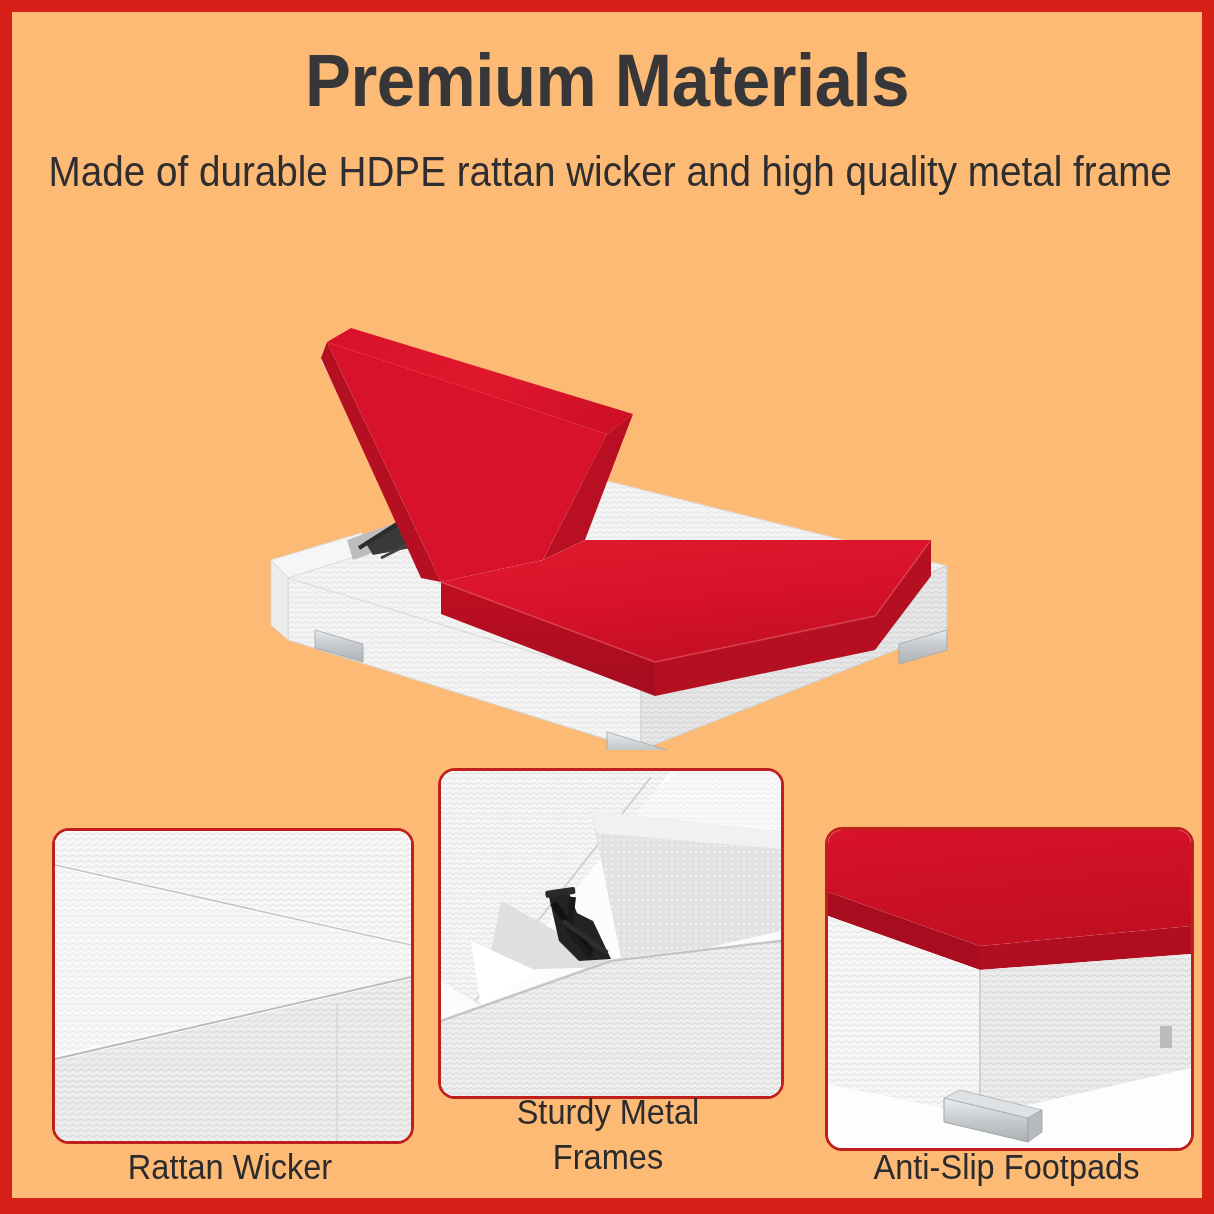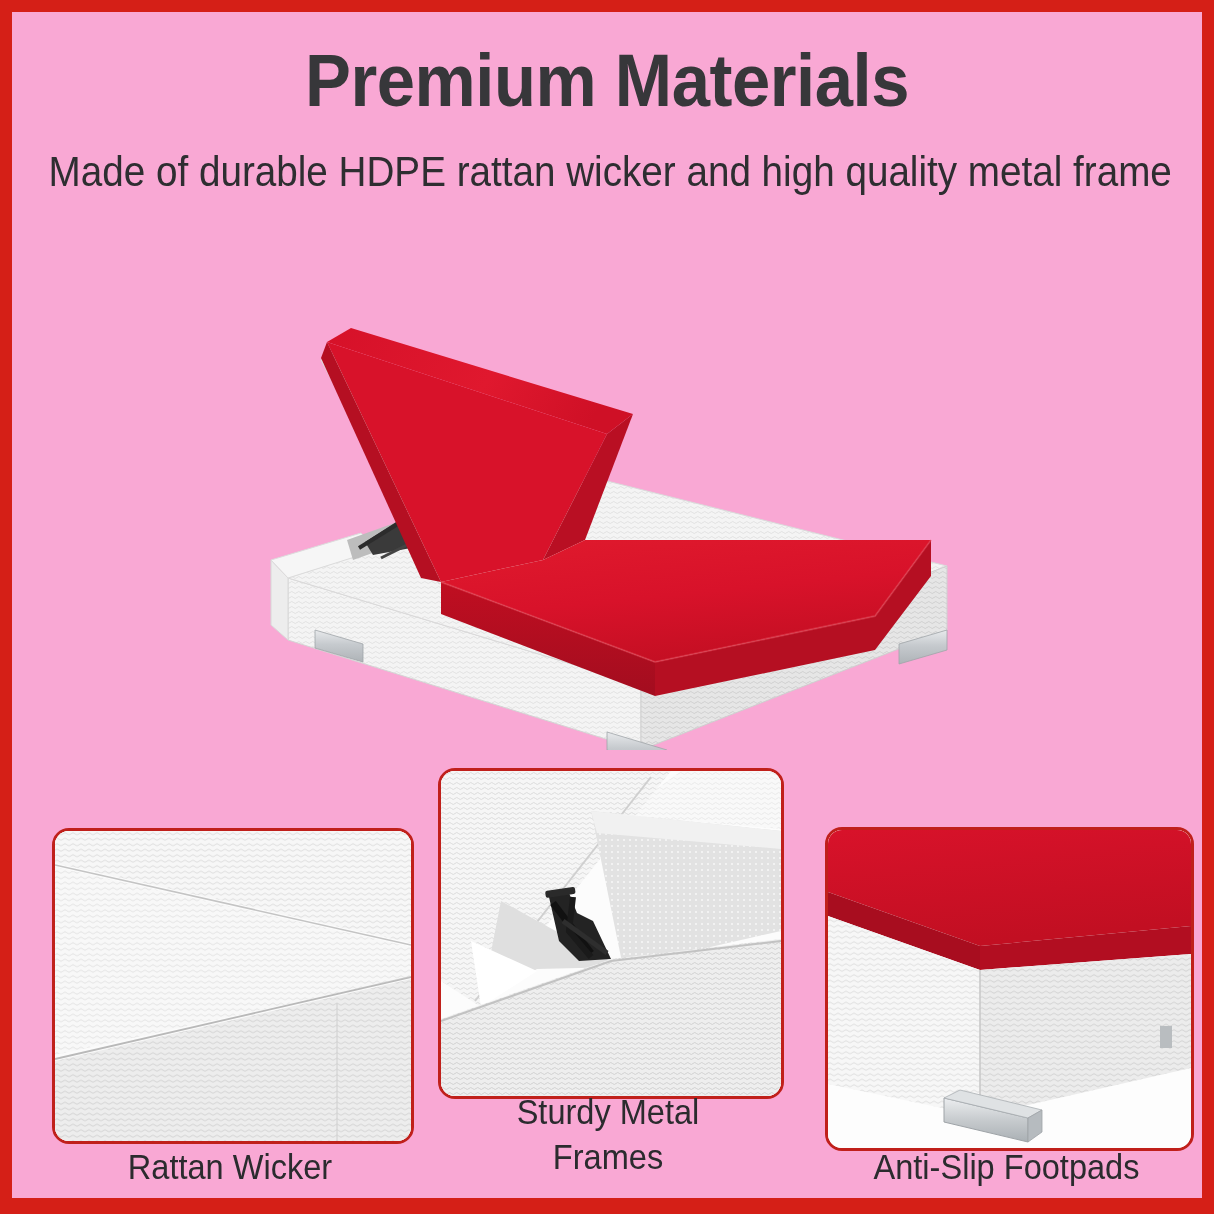--- a/index.html
+++ b/index.html
@@ -7,21 +7,21 @@
     padding: 0;
     background: #ffffff;
   }
   body {
     font-family: "Liberation Sans", sans-serif;
   }
   #page {
     position: relative;
     width: 1214px;
     height: 1214px;
-    background: #f9a8d4;
+    background: #fdba74;
     box-sizing: border-box;
     overflow: hidden;
   }
   
   .frame-edge {
     position: absolute;
     background: #d51f17;
   }
   .frame-top    { left: 0; top: 0; width: 1214px; height: 12px; }
   .frame-bottom { left: 0; bottom: 0; width: 1214px; height: 16px; }

